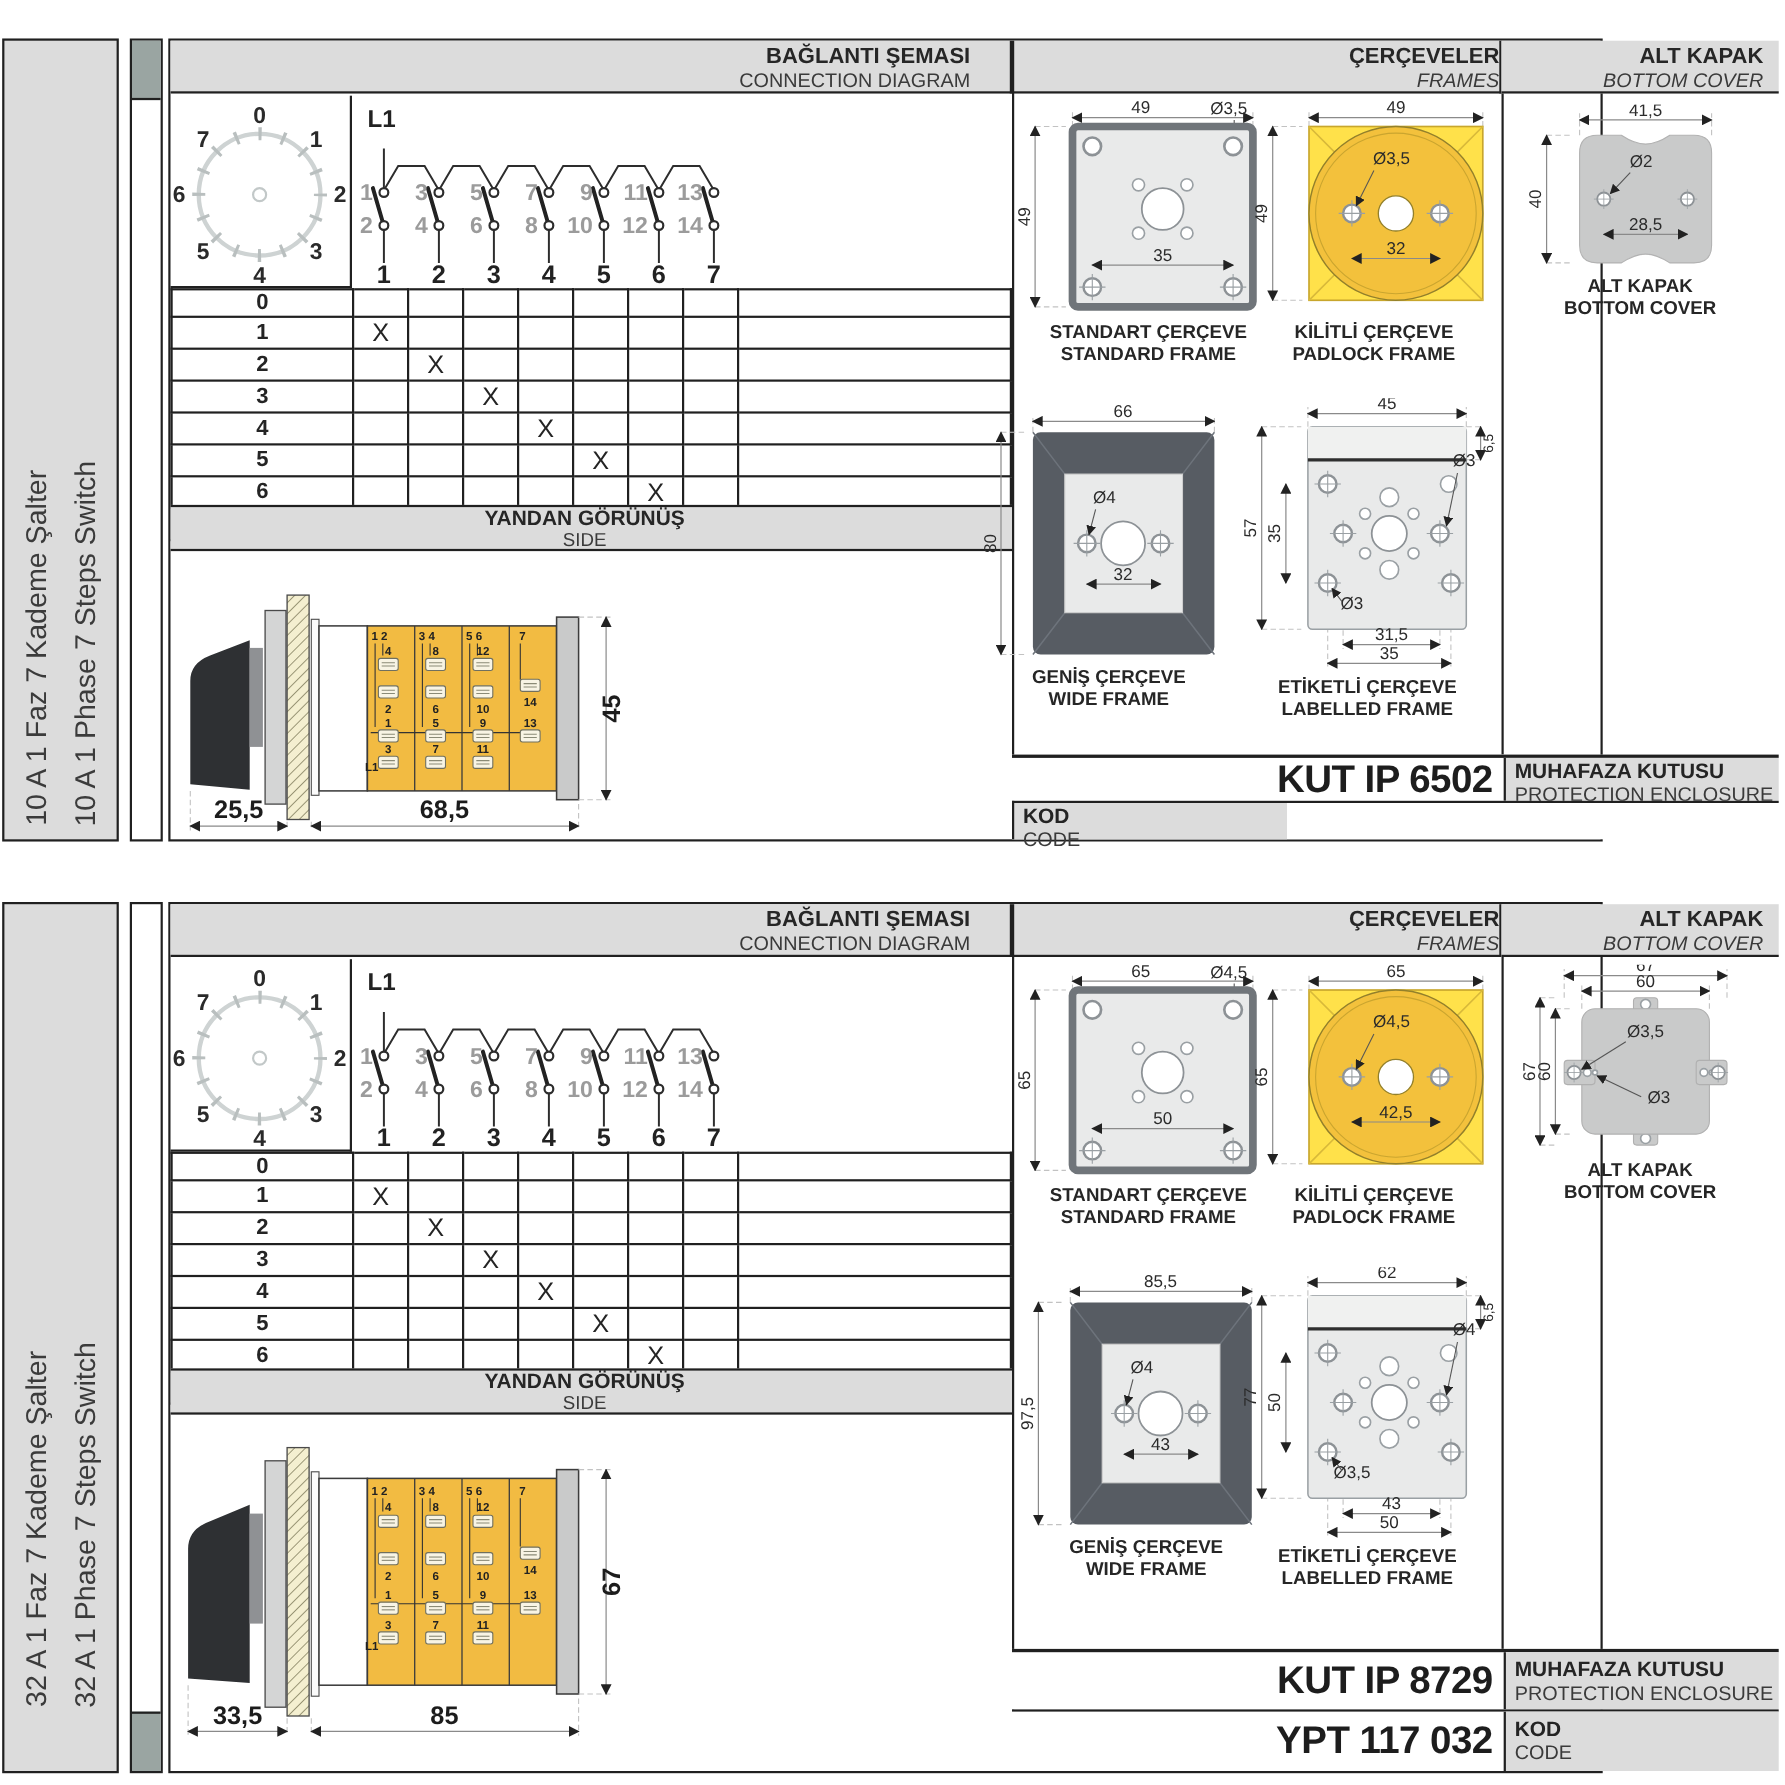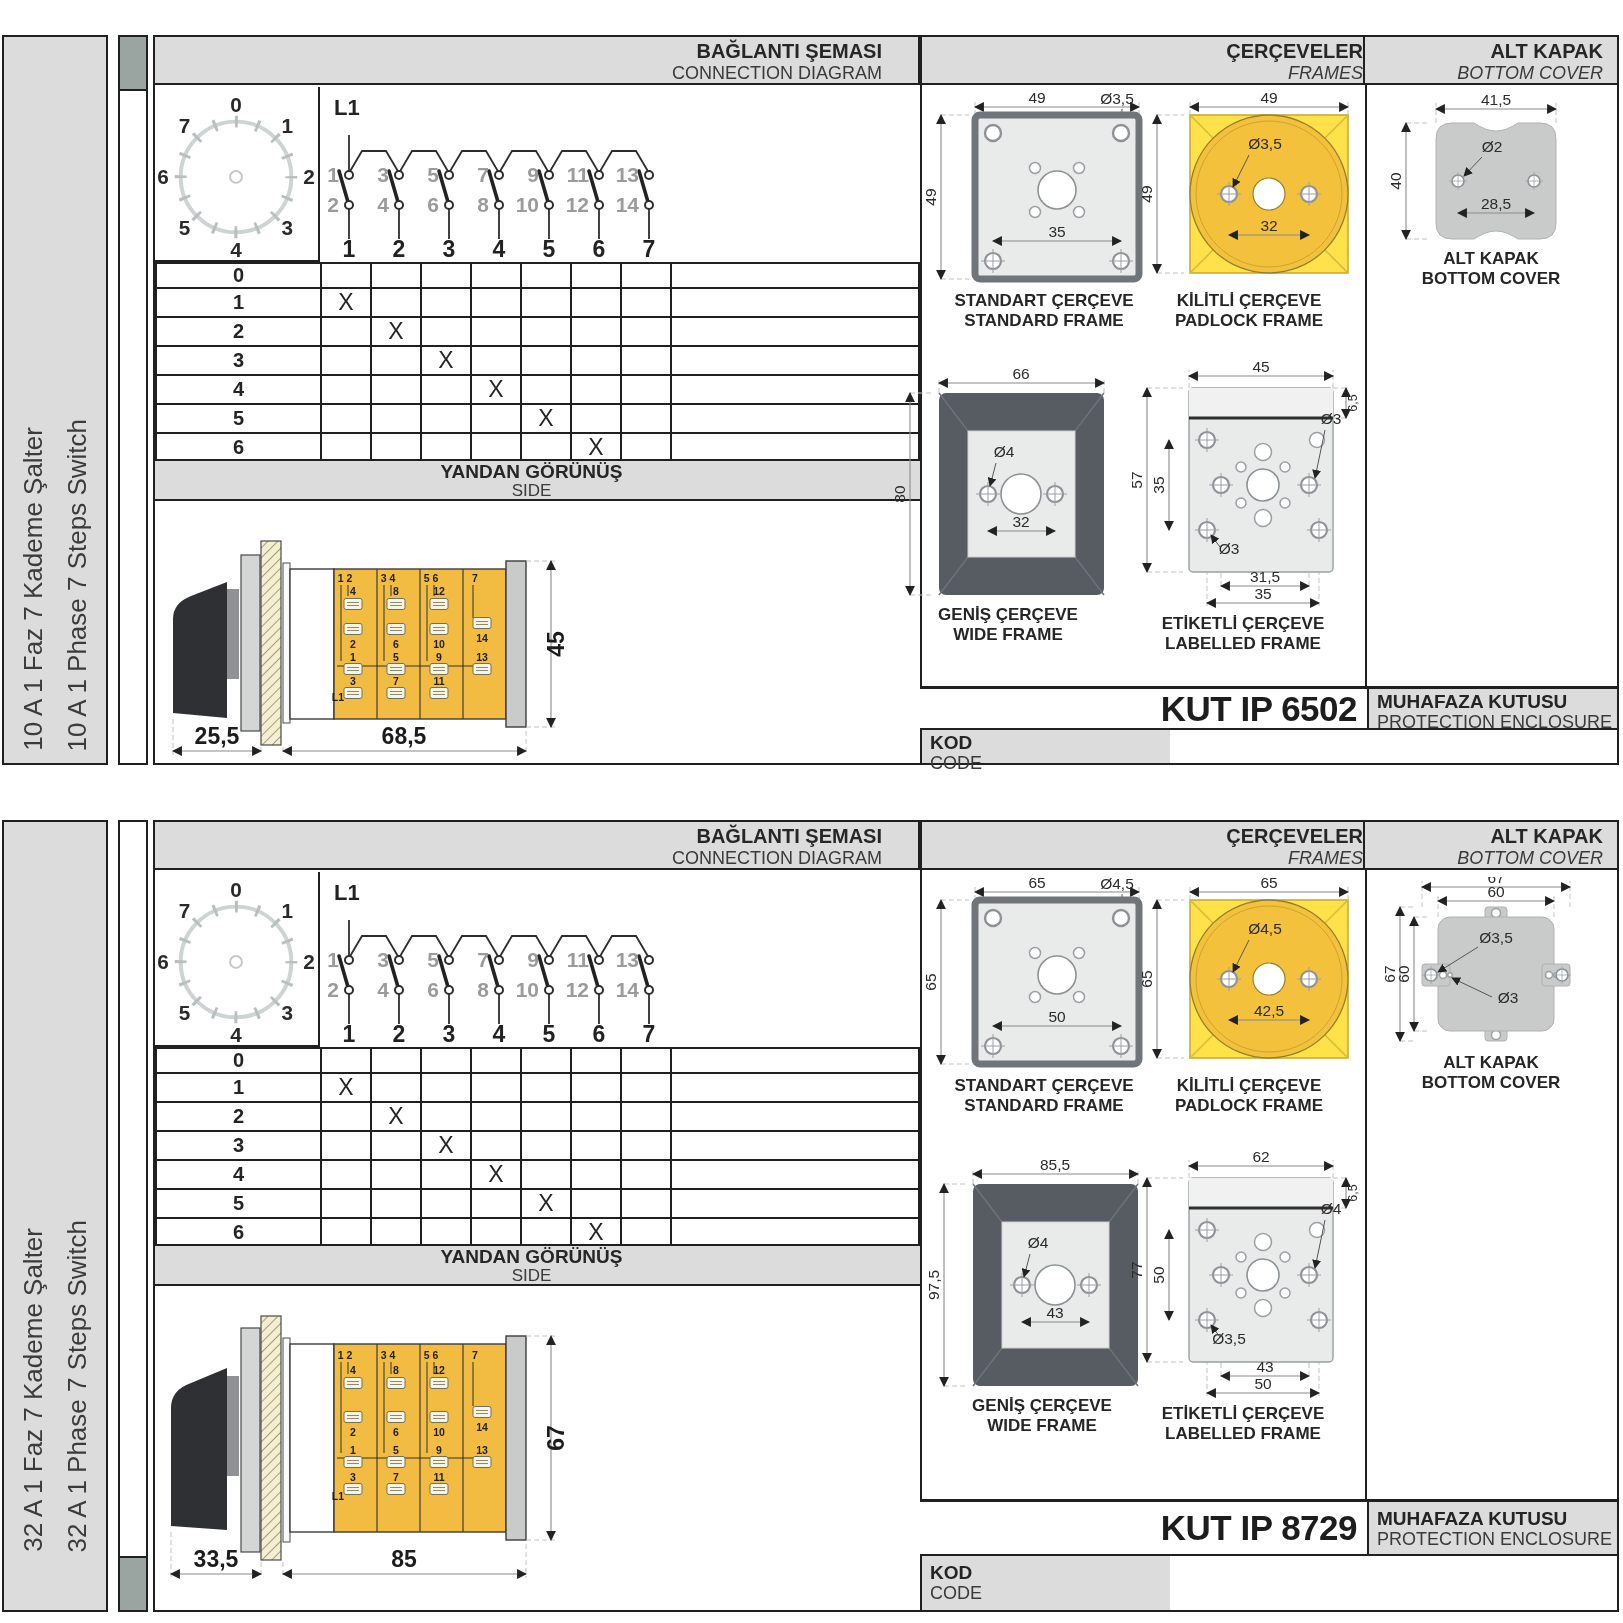--- a/index.html
+++ b/index.html
@@ -12,21 +12,21 @@
     display:flex;justify-content:center;align-items:flex-end;gap:13px;box-sizing:border-box}
   #s1 .sidebar{padding-bottom:12px}
   #s2 .sidebar{padding-bottom:58px}
   .vlabel{writing-mode:vertical-rl;transform:rotate(180deg);font-size:26px;color:#3b3b3b;white-space:nowrap}
   
   .strip{position:absolute;left:118px;top:0;bottom:0;width:30px;background:#fff;border:2px solid #202020;box-sizing:border-box}
   .marker{position:absolute;left:0;right:0;height:52px;background:#9aa5a2}
   #s1 .marker{top:0;border-bottom:2px solid #202020}
   #s2 .marker{bottom:0;border-top:2px solid #202020}
   
-  .main{position:absolute;left:153px;top:0;bottom:0;width:1466px;border:2px solid #202020;background:#fff;box-sizing:border-box}
+  .main{position:absolute;left:153px;top:0;bottom:0;width:1304px;border:2px solid #202020;background:#fff;box-sizing:border-box}
   .hcell{position:absolute;top:0;height:48px;background:#dcdcdc;border-bottom:2px solid #202020;text-align:right;
     padding-top:3px;box-sizing:border-box}
   .hc1{left:0;width:765px;border-right:2px solid #202020;padding-right:36px}
   .hc2{left:765px;width:445px;border-right:2px solid #202020;}
   .hc3{left:1210px;width:252px;padding-right:14px}
   .ht1{font-weight:700;font-size:20px;color:#262626;line-height:23px}
   .ht2{font-size:18px;color:#3a3a3a;line-height:21px}
   .it{font-style:italic}
   
   .dialbox{position:absolute;left:0;top:50px;width:165px;height:175px;border-right:2px solid #202020;
@@ -991,19 +991,20 @@
     </div>
 
     <div class="crow crow1">
       <div class="cbig">KUT IP 8729</div>
       <div class="clbl">
         <div class="cl1">MUHAFAZA KUTUSU</div>
         <div class="cl2">PROTECTION ENCLOSURE</div>
       </div>
     </div>
     <div class="crow crow2">
+      <div class="cbig">YPT 117 032</div>
       <div class="clbl">
         <div class="cl1">KOD</div>
         <div class="cl2">CODE</div>
       </div>
     </div>
   </div>
 </div>
 
 </body></html>

